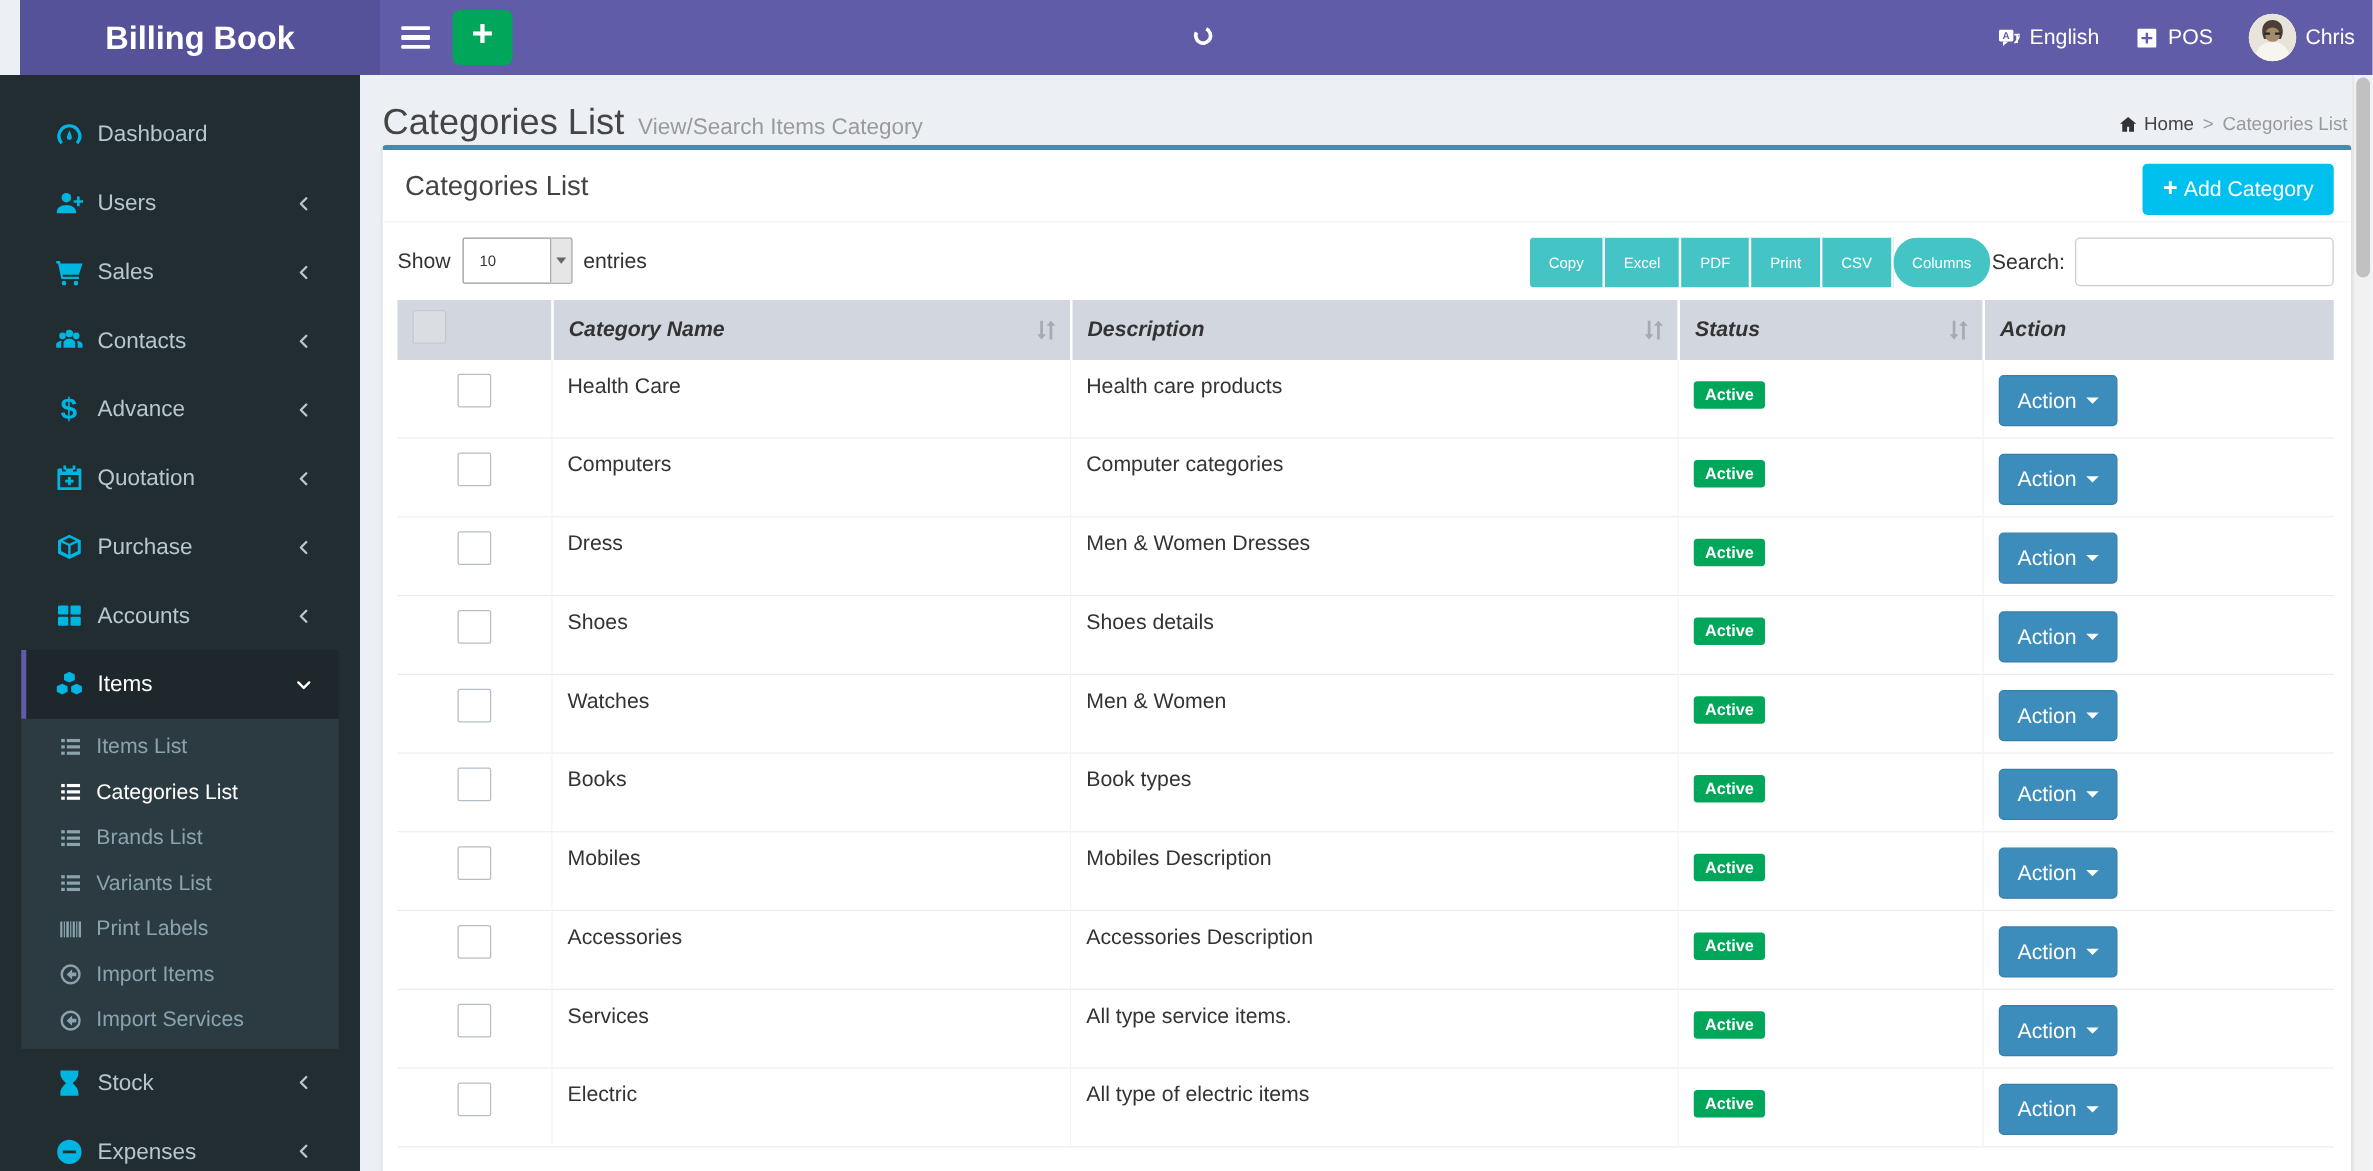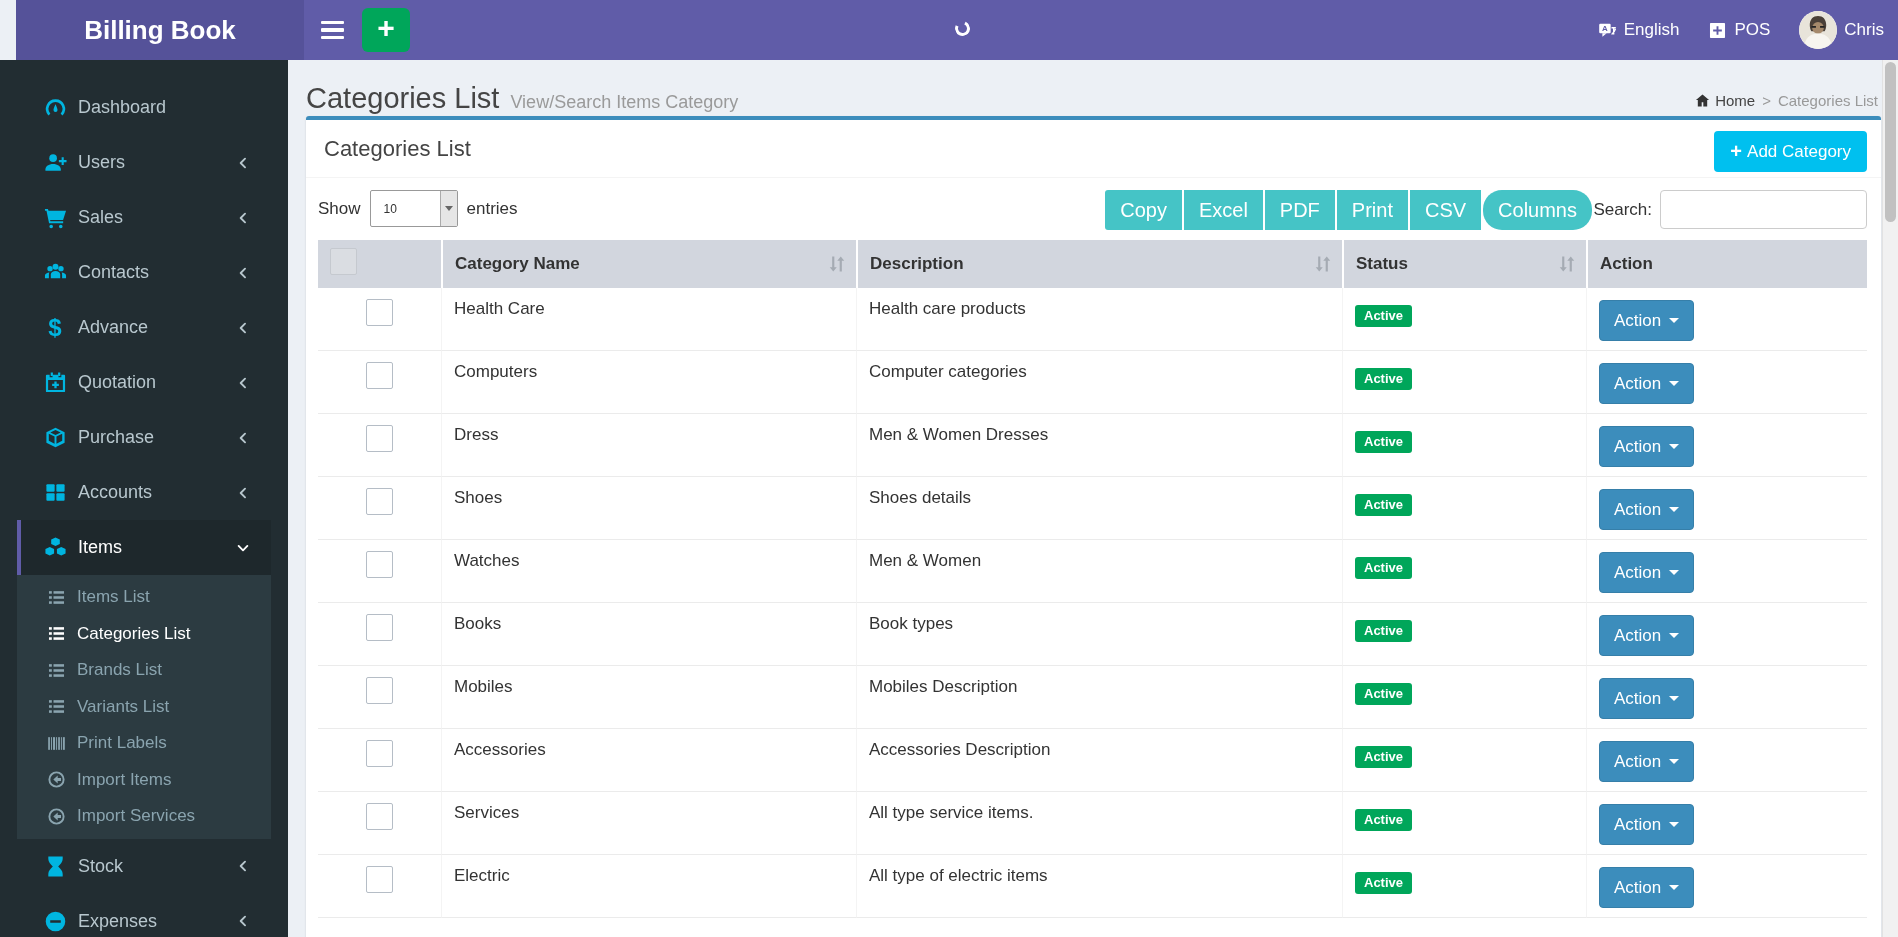--- a/index.html
+++ b/index.html
@@ -84,31 +84,31 @@
   .toolbar{position:relative;height:62px;}
   .show-group{position:absolute;left:0;top:12px;display:flex;align-items:center;gap:9px;
     font-size:17px;color:#333;}
   .dt-select{width:88px;height:37px;border:1px solid #999;border-radius:2px;background:#fff;
     position:relative;display:flex;align-items:center;padding-left:13px;font-size:12px;color:#333;cursor:pointer;}
   .sel-arrow{position:absolute;right:0;top:0;bottom:0;width:17px;background:#e6e6e6;
     border-left:1px solid #ababab;display:flex;align-items:center;justify-content:center;}
   .sel-arrow:after{content:"";width:0;height:0;border-left:4px solid transparent;
     border-right:4px solid transparent;border-top:5px solid #666;}
   .export-group{position:absolute;right:275px;top:12px;display:flex;height:40px;border-radius:3px;overflow:hidden;}
-  .dt-btn{background:var(--export-button);color:#fff;font-size:20px;border:none;
+  .dt-btn{background:var(--export-button);color:#fff;font-size:12px;border:none;
     border-right:2px solid #fff;padding:0 15px;display:flex;align-items:center;cursor:pointer;}
   .dt-btn:last-child{border-right:none;border-radius:19px;}
   .search-group{position:absolute;right:0;top:12px;display:flex;align-items:center;gap:8px;
     font-size:17px;color:#333;}
   .search-input{width:207px;height:39px;border:1px solid #ccc;border-radius:4px;padding:0 10px;
     font-size:16px;outline:none;font-family:inherit;}
 
   table.data-table{width:100%;table-layout:fixed;border-collapse:separate;border-spacing:0;}
   .data-table thead th{background:var(--table-header-bg);height:48px;font-size:17px;font-weight:bold;
-    color:#333;text-align:left;padding:0 12px;position:relative;border-left:2px solid #fff;cursor:pointer;}
+    color:#333;text-align:left;padding:0 12px;position:relative;border-left:2px solid #fff;cursor:pointer;font-style:italic;}
   .data-table thead th:first-child{border-left:none;}
   .sort-icon{position:absolute;right:9px;top:50%;transform:translateY(-50%);color:#a5abb3;display:flex;}
   .sort-icon svg{width:20px;height:20px;display:block;}
   .data-table tbody td{height:63px;vertical-align:top;padding:11px 12px 0 12px;font-size:17px;
     color:#333;background:#fff;border-bottom:1px solid #ebebeb;border-left:1px solid #f4f4f4;}
   .data-table tbody td:first-child{border-left:none;}
   .col-check{text-align:center;}
   .checkbox{display:inline-block;width:27px;height:27px;border:1px solid #b5bdc6;border-radius:2px;
     background:#fff;cursor:pointer;}
   .checkbox.on-gray{background:#dadde2;border-color:#c5c9cf;margin-top:0;}

